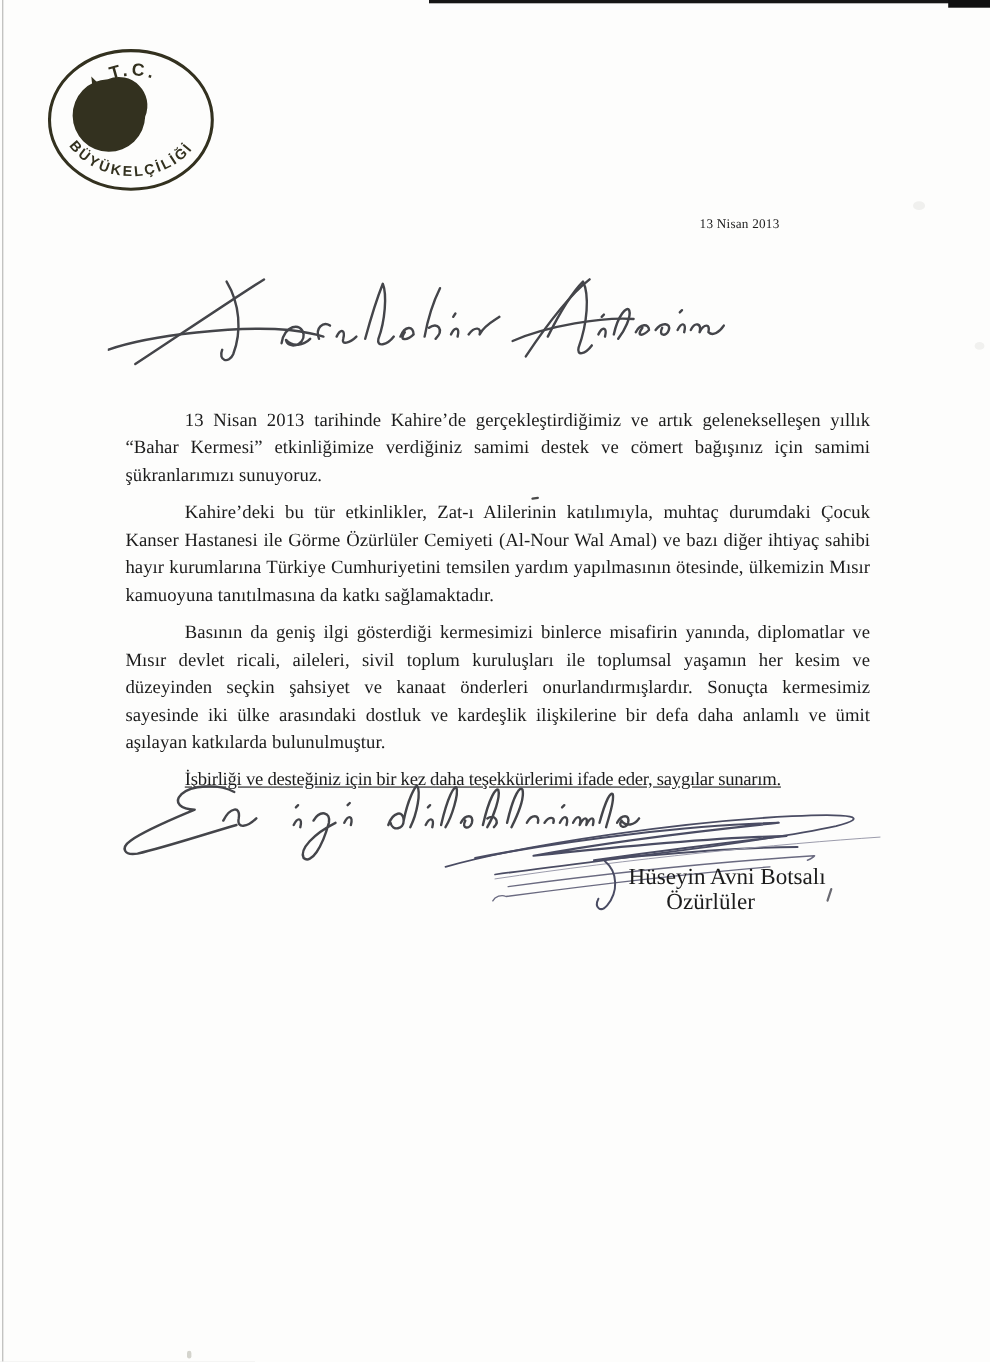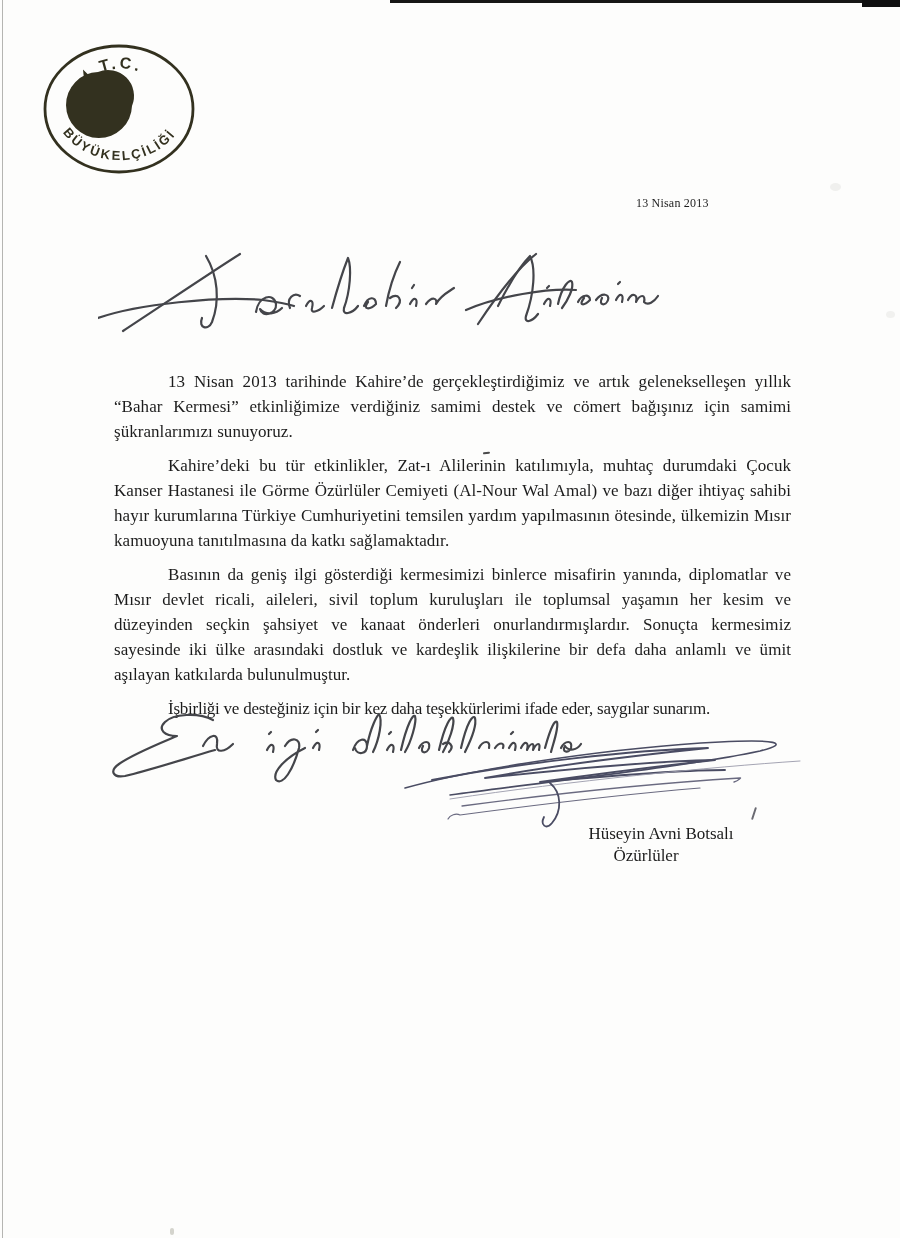--- a/index.html
+++ b/index.html
@@ -34,25 +34,25 @@
 
   .body-text{
     position:absolute;left:114px;top:369px;width:677px;
   }
   .body-text p{
     margin:0 0 9px 0;
     font-size:17px;line-height:25px;
     text-align:justify;text-indent:54px;
     letter-spacing:.05px;
   }
-  .body-text p.tight{letter-spacing:-.25px;}
+  .body-text p.tight{letter-spacing:-.25px;text-decoration:underline;}
 
   .signer{
-    position:absolute;left:566px;top:823px;width:190px;
-    text-align:center;font-size:17px;line-height:22px;
+    position:absolute;left:566px;top:786px;width:190px;
+    text-align:center;font-size:21px;line-height:22px;
   }
   .signer .title{transform:translateX(-15px);}
 
   .tick{
     position:absolute;left:753px;top:807px;width:2px;height:13px;
     background:#6a6a72;transform:rotate(18deg);border-radius:2px;
   }
 
   .sr{position:absolute;width:1px;height:1px;overflow:hidden;clip:rect(0 0 0 0);white-space:nowrap;}
 </style>

